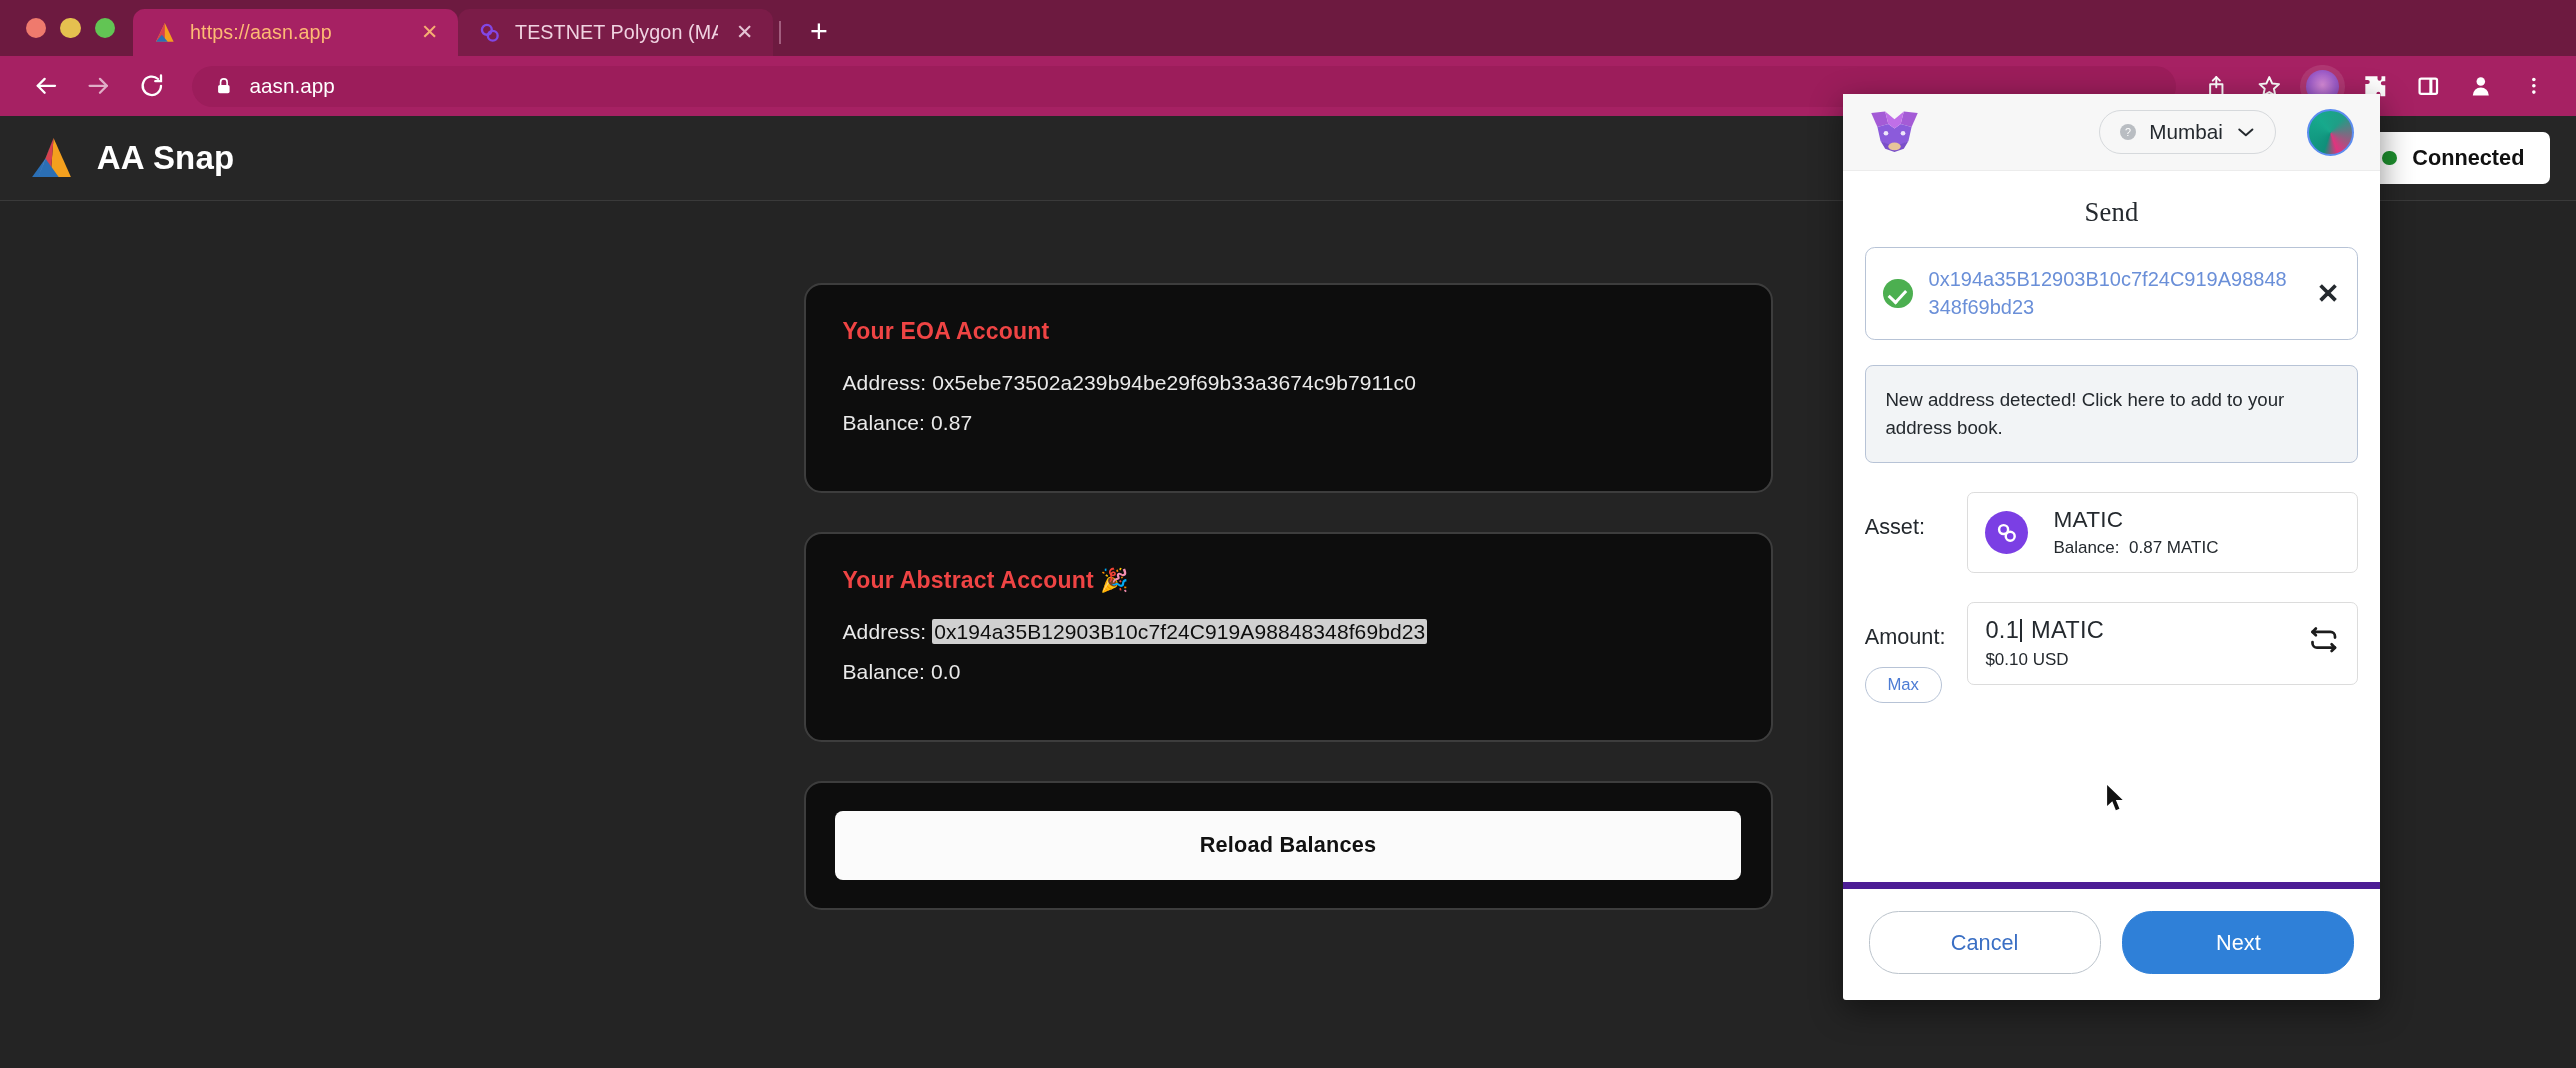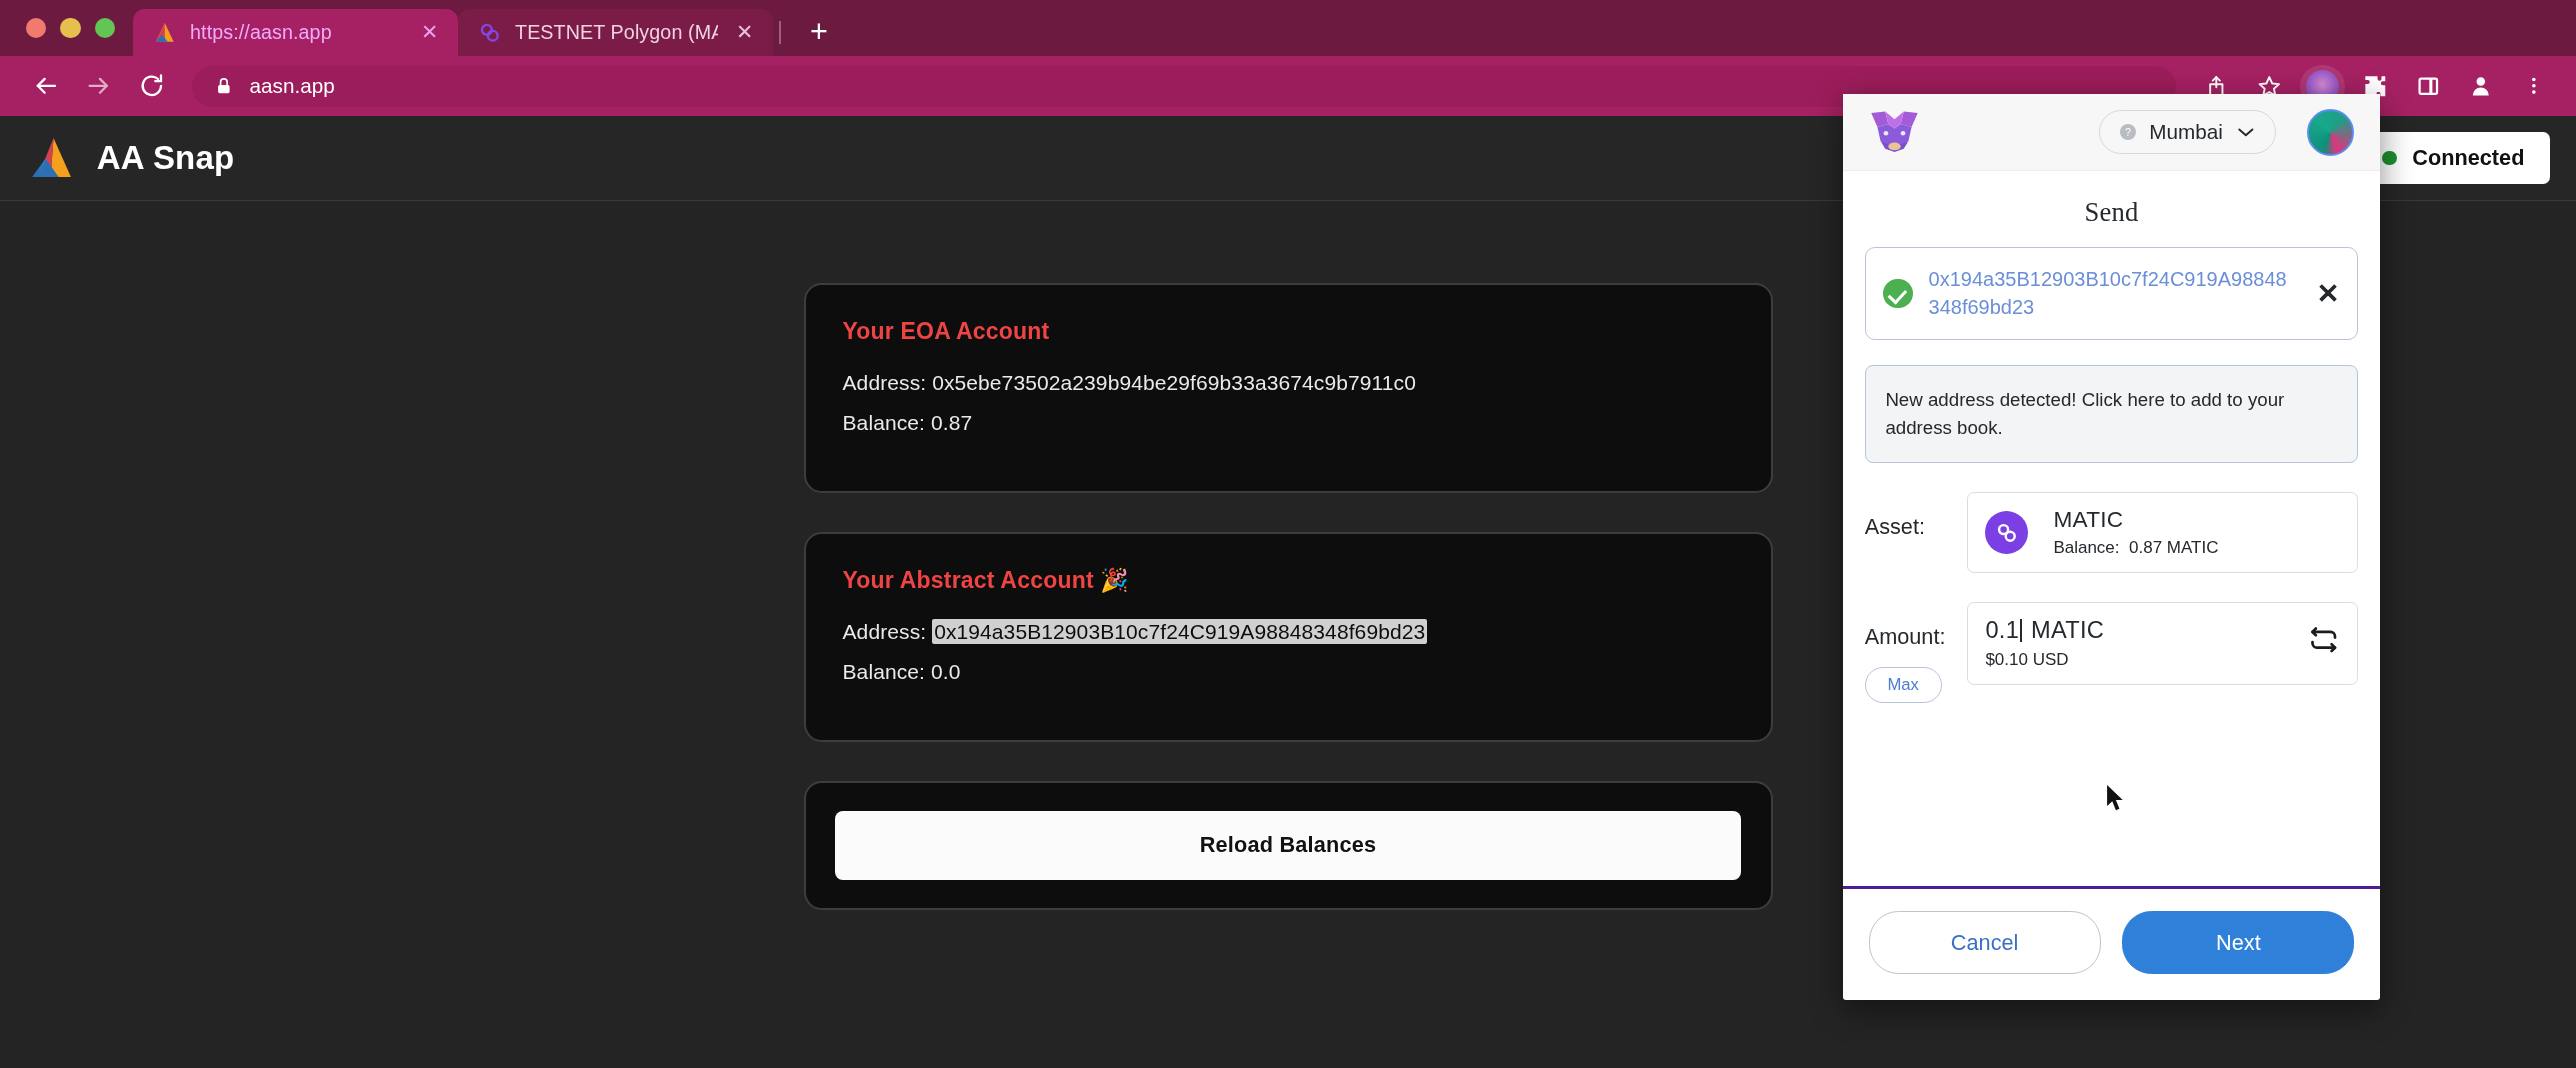--- a/index.html
+++ b/index.html
@@ -21,21 +21,21 @@
   .dot { width: 20.7px; height: 20.7px; border-radius: 50%; }
   .dot.red { background: #ef7a6d; }
   .dot.yellow { background: #e5c04f; }
   .dot.green { background: #62c554; }
 
   .tab {
     height: 47px; display: flex; align-items: center; gap: 13.8px;
     padding: 0 15.7px 0 19.7px; border-radius: 11.8px 11.8px 0 0;
     font-size: 20.7px; color: #f4dde9; max-width: 325px;
   }
-  .tab.active { background: #a62163; color: #f0abfc; width: 325px; }
+  .tab.active { background: #a62163; color: #fdba74; width: 325px; }
   .tab.inactive { background: #7b1c48; color: #f0d3e1; width: 315px; }
   .tab-title {
     white-space: nowrap; overflow: hidden; text-overflow: clip;
     flex: 1; font-size: 19.7px; letter-spacing: 0.1px;
   }
   .tab-close { font-size: 20.7px; opacity: .92; line-height: 1; padding: 0 3.9px; }
   .tab-fav { width: 23.6px; height: 23.6px; flex: 0 0 23.6px; display:block; }
   .newtab {
     width: 45px; height: 45px; display: flex; align-items: center; justify-content: center;
     color: #fff; font-size: 30.5px; font-weight: 300; margin-left: 9.8px; margin-bottom: 2px;
@@ -167,21 +167,21 @@
   .matic-ic { width: 43px; height: 43px; border-radius: 50%; background: #7b3fe4;
     flex: 0 0 43px; display: flex; align-items: center; justify-content: center; }
   .asset-txt .n { font-size: 22.6px; color: #24292e; letter-spacing: 0.3px; }
   .asset-txt .b { font-size: 17px; color: #24292e; margin-top: 4.9px; }
   .amt-txt .a { font-size: 23.6px; color: #24292e; letter-spacing: 0.3px; display:flex; align-items:center; }
   .caret { display:inline-block; width:2px; height:23.6px; background:#24292e; margin:0 8.9px 0 1px; }
   .amt-txt .u { font-size: 17px; color: #24292e; margin-top: 5.9px; }
   .swap { margin-left: auto; font-size: 26.6px; color: #1c1c1c; }
 
   .mm-foot {
-    border-top: 3px solid #4c1d95; padding: 21.7px 25.6px 25.6px;
+    border-top: 7px solid #4c1d95; padding: 21.7px 25.6px 25.6px;
     display: flex; gap: 21.7px; align-items: center;
   }
   .btn {
     flex: 1; border-radius: 29.5px; padding: 17.7px 0; font-size: 21.7px;
     text-align: center; font-family: inherit; border: 1px solid #bcc4cc; background: #fff; color: #3a6fc4;
   }
   .btn.primary { background: #2f80d8; border-color: #2f80d8; color: #fff; }
 
   .cursor { position: absolute; left: 2106px; top: 785px; width: 21.7px; height: 27.6px; }
 </style>

